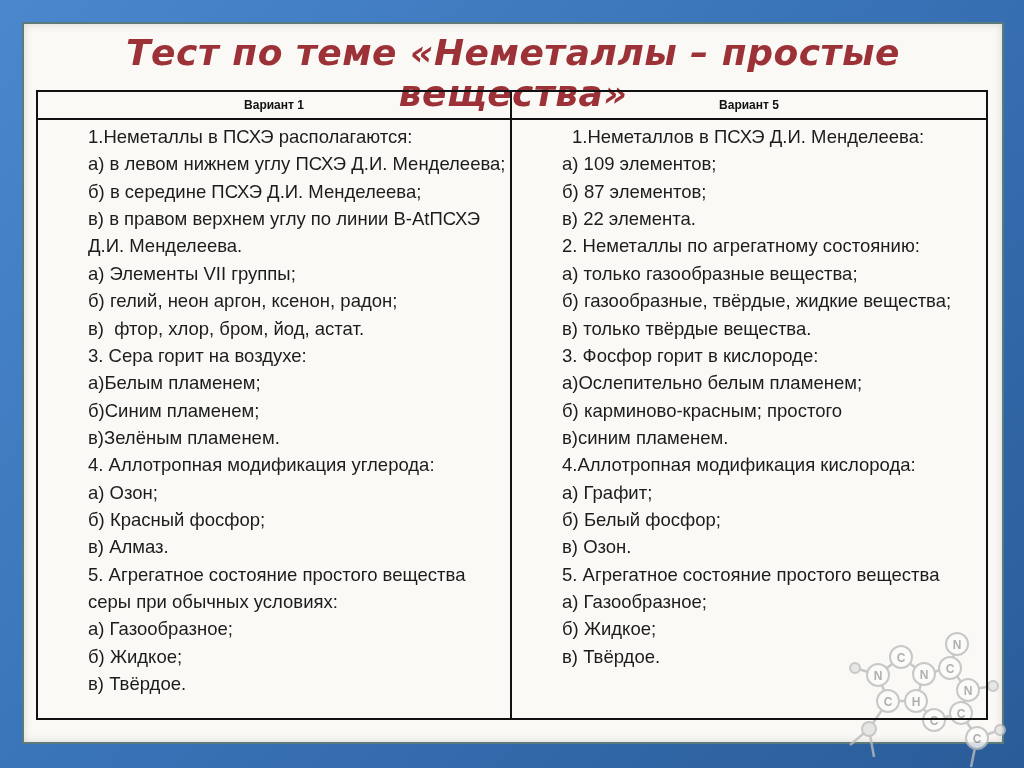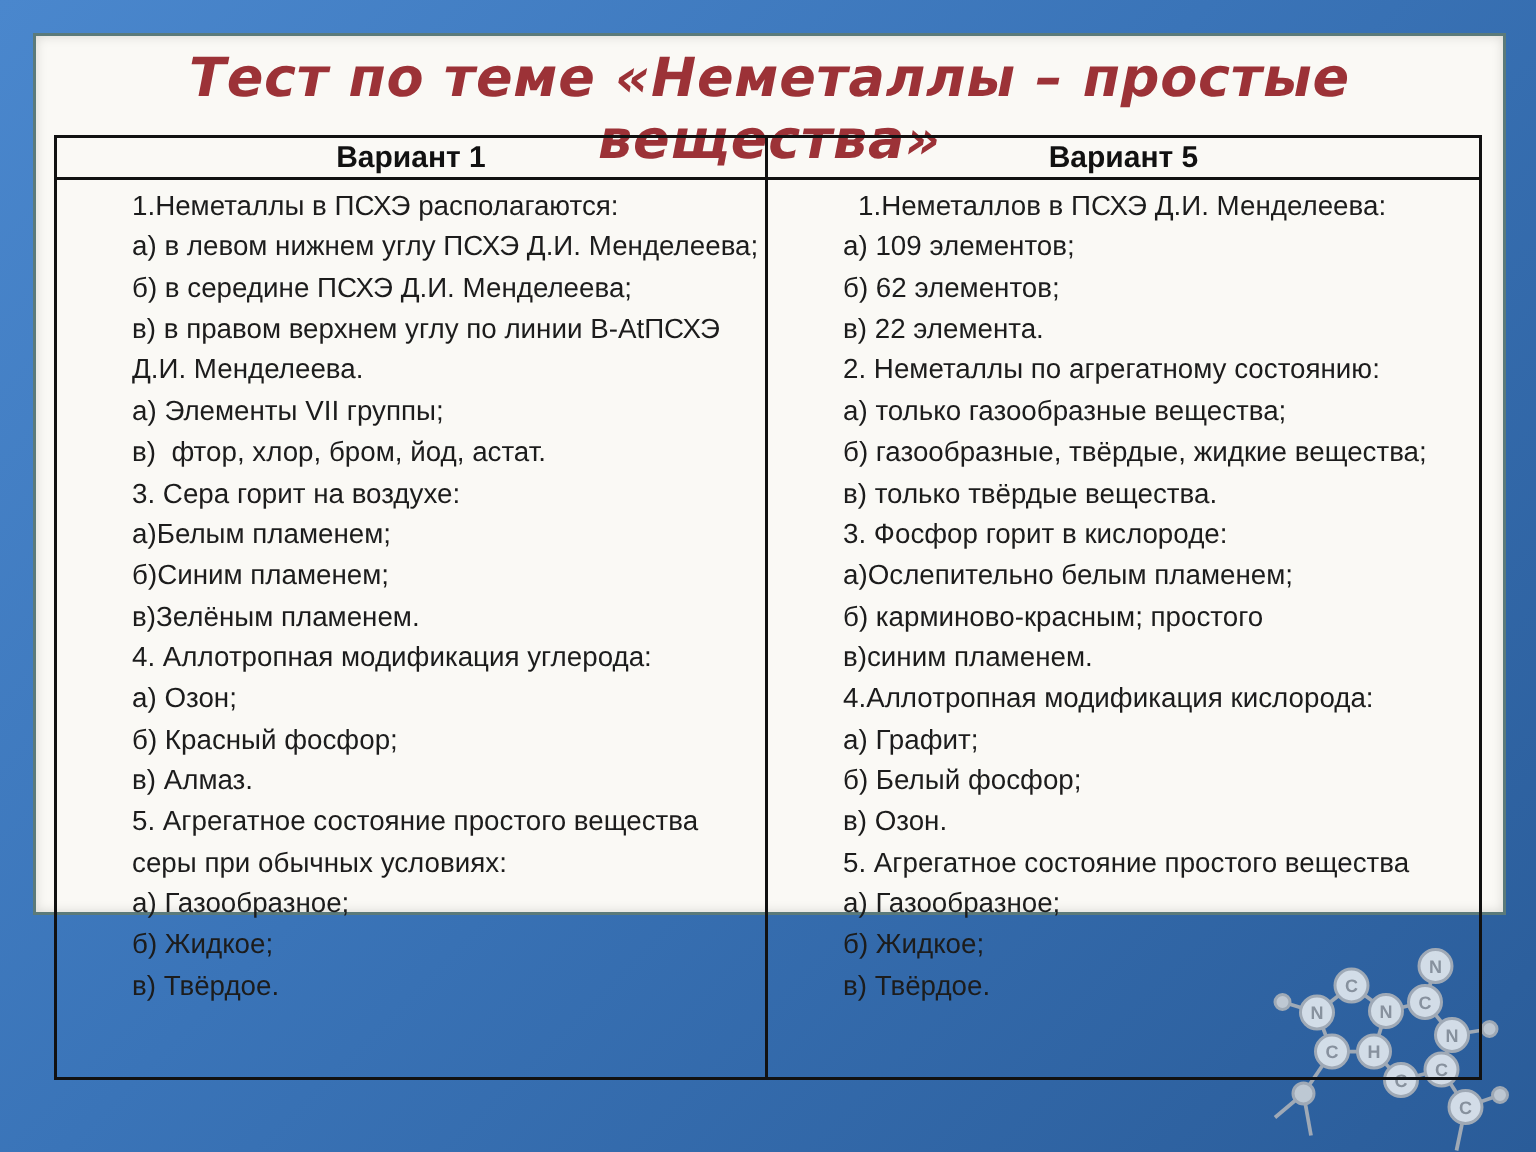--- a/index.html
+++ b/index.html
@@ -2,21 +2,21 @@
 <html><head>
 <meta charset="utf-8">
 <style>
   html,body{margin:0;padding:0;}
   body{
     width:1024px;height:768px;position:relative;overflow:hidden;
     background:linear-gradient(135deg,#4a87cd 0%,#3a74b8 45%,#2a5c99 100%);
     font-family:"Liberation Sans",sans-serif;
   }
   .page{
-    position:absolute;left:22px;top:22px;width:982px;height:588px;
+    position:absolute;left:22px;top:22px;width:982px;height:722px;
     background:#faf9f5;
     border:2px solid #5b7a7a;
     box-sizing:border-box;
     box-shadow:inset 0 0 8px rgba(0,0,0,0.14);
   }
   .title{
     position:absolute;left:0;top:8px;width:100%;
     text-align:center;
     font-family:"DejaVu Sans","Liberation Sans",sans-serif;
     font-size:36px;font-weight:700;font-style:italic;
@@ -28,21 +28,21 @@
     border:2px solid #111;box-sizing:border-box;
     display:flex;flex-direction:column;
     z-index:3;background:transparent;
   }
   .thead{
     display:flex;height:28px;flex:0 0 28px;
     border-bottom:2px solid #111;box-sizing:border-box;
   }
   .th{
     flex:1 1 50%;display:flex;align-items:center;justify-content:center;
-    font-size:20px;font-weight:700;color:#111;
+    font-size:12px;font-weight:700;color:#111;
   }
   .th:first-child{border-right:2px solid #111;box-sizing:border-box;}
   .tbody{display:flex;flex:1 1 auto;}
   .cell{
     flex:1 1 50%;box-sizing:border-box;
     padding:3px 8px 0 50px;
     overflow:hidden;
   }
   .cell:first-child{border-right:2px solid #111;}
   .line{
@@ -117,39 +117,40 @@
       <div class="th">Вариант 5</div>
     </div>
     <div class="tbody">
       <div class="cell">
           <div class="line bold">1.Неметаллы в ПСХЭ располагаются:</div>
           <div class="line">а) в левом нижнем углу ПСХЭ Д.И. Менделеева;</div>
           <div class="line">б) в середине ПСХЭ Д.И. Менделеева;</div>
           <div class="line">в) в правом верхнем углу по линии B-AtПСХЭ</div>
           <div class="line">Д.И. Менделеева.</div>
           <div class="line">а) Элементы VII группы;</div>
+          <div class="line">б) гелий, неон аргон, ксенон, радон;</div>
           <div class="line">в)  фтор, хлор, бром, йод, астат.</div>
           <div class="line bold">3. Сера горит на воздухе:</div>
           <div class="line">а)Белым пламенем;</div>
           <div class="line">б)Синим пламенем;</div>
           <div class="line">в)Зелёным пламенем.</div>
           <div class="line bold">4. Аллотропная модификация углерода:</div>
           <div class="line">а) Озон;</div>
           <div class="line">б) Красный фосфор;</div>
           <div class="line">в) Алмаз.</div>
           <div class="line bold">5. Агрегатное состояние простого вещества</div>
           <div class="line bold">серы при обычных условиях:</div>
           <div class="line">а) Газообразное;</div>
           <div class="line">б) Жидкое;</div>
           <div class="line">в) Твёрдое.</div>
         </div>
       <div class="cell">
           <div class="line bold ind">1.Неметаллов в ПСХЭ Д.И. Менделеева:</div>
           <div class="line">а) 109 элементов;</div>
-          <div class="line">б) 62 элементов;</div>
+          <div class="line">б) 87 элементов;</div>
           <div class="line">в) 22 элемента.</div>
           <div class="line bold">2. Неметаллы по агрегатному состоянию:</div>
           <div class="line">а) только газообразные вещества;</div>
           <div class="line">б) газообразные, твёрдые, жидкие вещества;</div>
           <div class="line">в) только твёрдые вещества.</div>
           <div class="line bold">3. Фосфор горит в кислороде:</div>
           <div class="line">а)Ослепительно белым пламенем;</div>
           <div class="line">б) карминово-красным; простого</div>
           <div class="line">в)синим пламенем.</div>
           <div class="line bold">4.Аллотропная модификация кислорода:</div>

